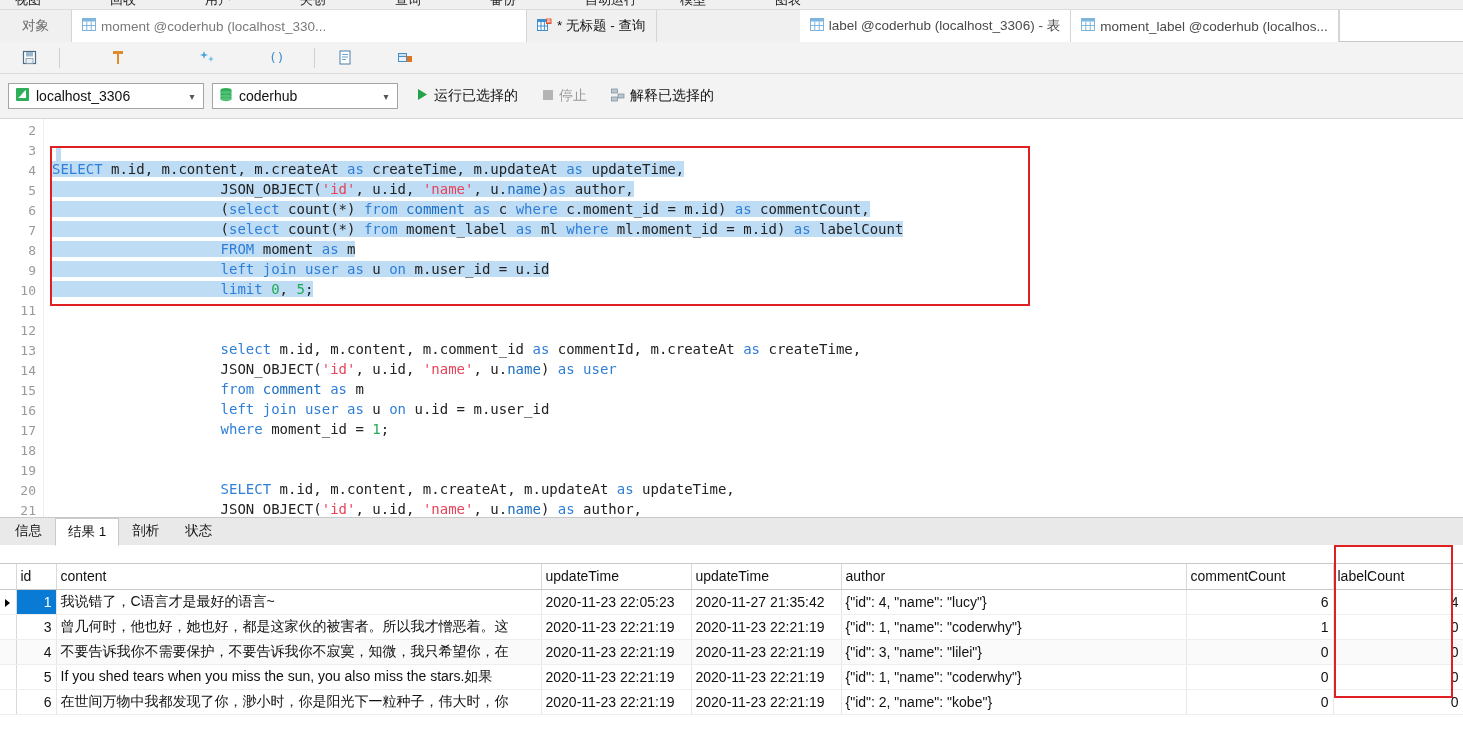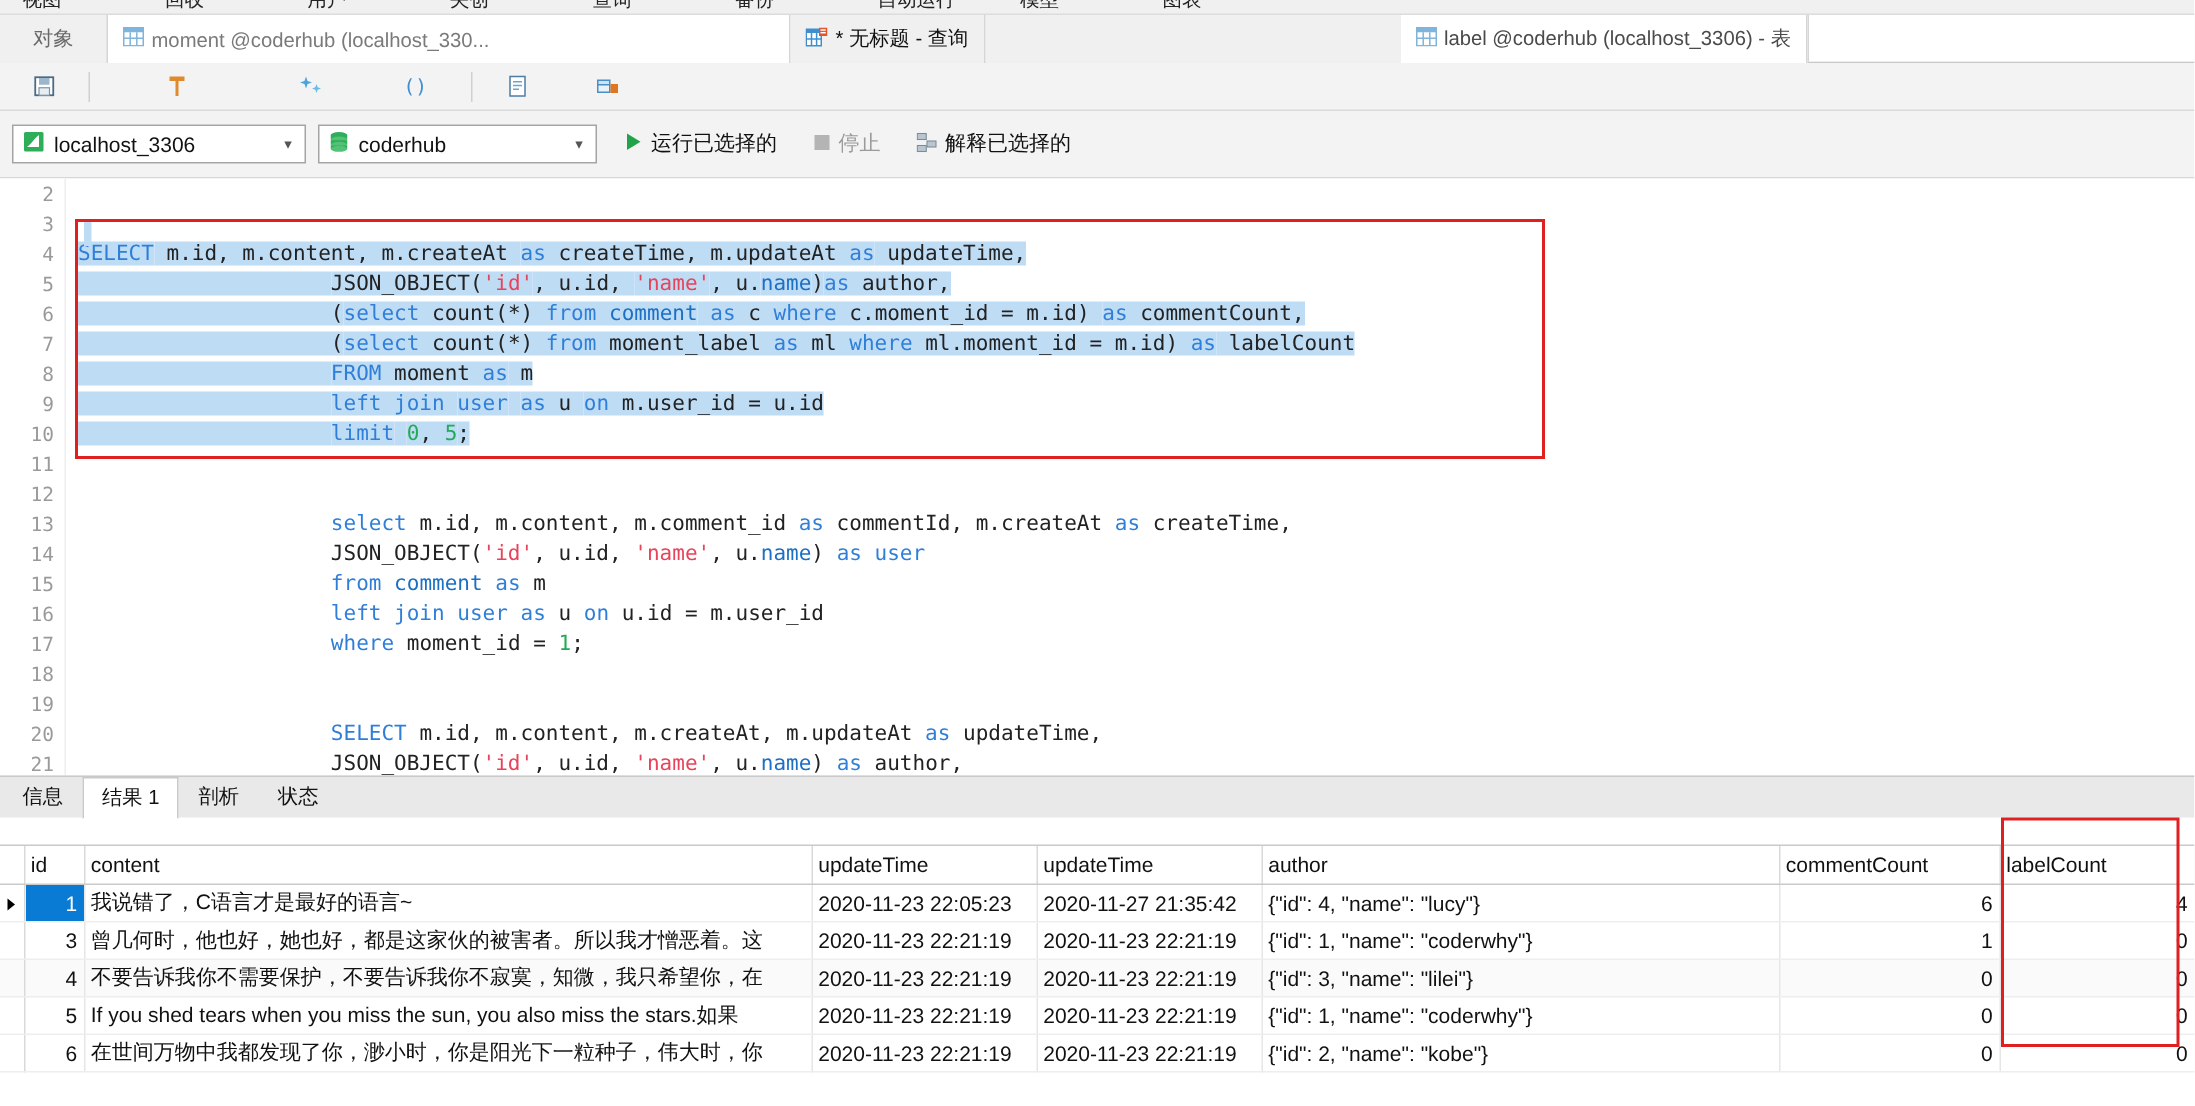--- a/index.html
+++ b/index.html
@@ -220,20 +220,30 @@
         <div class="tab tab-right">
           <span class="ico"><svg width="14" height="13" viewBox="0 0 14 13">
               <rect x="0.5" y="0.5" width="13" height="12" fill="#fff" stroke="#7fb4dc" stroke-width="1"></rect>
               <rect x="0.5" y="0.5" width="13" height="3" fill="#7fb4dc"></rect>
               <line x1="4.8" y1="3.5" x2="4.8" y2="12.5" stroke="#7fb4dc" stroke-width="1"></line>
               <line x1="9.2" y1="3.5" x2="9.2" y2="12.5" stroke="#7fb4dc" stroke-width="1"></line>
               <line x1="0.5" y1="7.5" x2="13.5" y2="7.5" stroke="#7fb4dc" stroke-width="1"></line>
             </svg></span>
           <span>label @coderhub (localhost_3306) - 表</span>
         </div>
+        <div class="tab tab-right">
+          <span class="ico"><svg width="14" height="13" viewBox="0 0 14 13">
+              <rect x="0.5" y="0.5" width="13" height="12" fill="#fff" stroke="#7fb4dc" stroke-width="1"></rect>
+              <rect x="0.5" y="0.5" width="13" height="3" fill="#7fb4dc"></rect>
+              <line x1="4.8" y1="3.5" x2="4.8" y2="12.5" stroke="#7fb4dc" stroke-width="1"></line>
+              <line x1="9.2" y1="3.5" x2="9.2" y2="12.5" stroke="#7fb4dc" stroke-width="1"></line>
+              <line x1="0.5" y1="7.5" x2="13.5" y2="7.5" stroke="#7fb4dc" stroke-width="1"></line>
+            </svg></span>
+          <span>moment_label @coderhub (localhos...</span>
+        </div>
       </div>
     <div style="flex:1;background:#fff;border-left:1px solid #d5d5d5"></div>
   </div>
 
   <div class="toolbar">
     <div class="tbtn">
       <span class="ico">
         <svg width="15" height="15" viewBox="0 0 15 15">
           <rect x="1.5" y="1.5" width="12" height="12" fill="#fff" stroke="#4a6b86" stroke-width="1.2"></rect>
           <rect x="4" y="2" width="7" height="4.5" fill="#9bb7cc"></rect>

